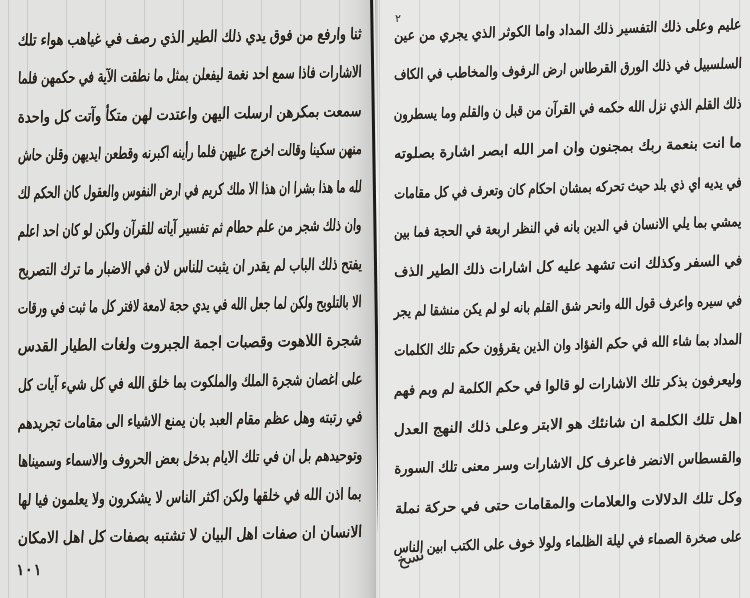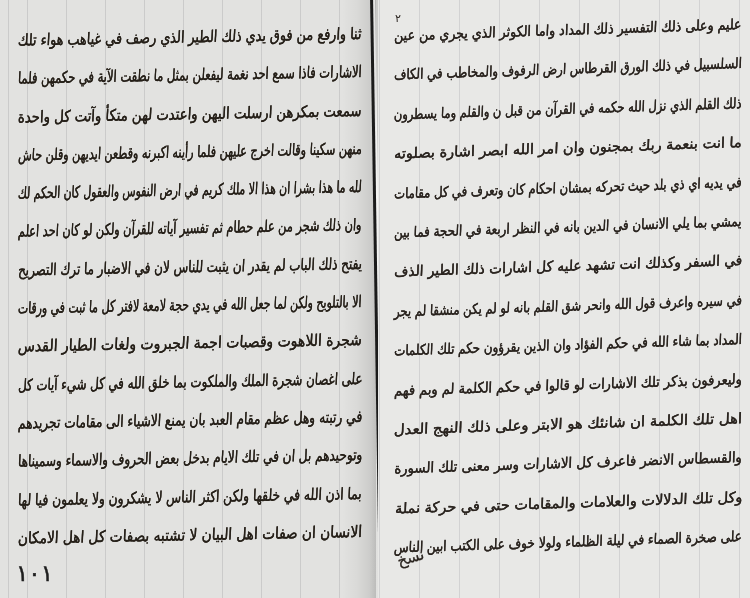--- a/index.html
+++ b/index.html
@@ -49,21 +49,21 @@
     transform:rotate(-1.9deg);transform-origin:100% 50%;
   }
   .line-ink{
     display:inline-block;white-space:nowrap;
     transform:skewX(-4deg);transform-origin:100% 50%;
     -webkit-text-stroke:0.35px currentColor;
     text-shadow:0 0 0.4px currentColor;
   }
   .page-number{
     position:absolute;left:16px;top:560px;
-    font-size:23px;color:#1e1e1e;letter-spacing:6px;
+    font-size:16px;color:#1e1e1e;letter-spacing:6px;
     -webkit-text-stroke:0.5px currentColor;
   }
   .catchword{
     position:absolute;left:22px;top:552px;
     font-size:15px;color:#2b2520;direction:rtl;
     transform:rotate(-16deg);transform-origin:0 100%;
     -webkit-text-stroke:0.3px currentColor;
   }
   .line-end-mark{
     position:absolute;left:17px;top:12px;

